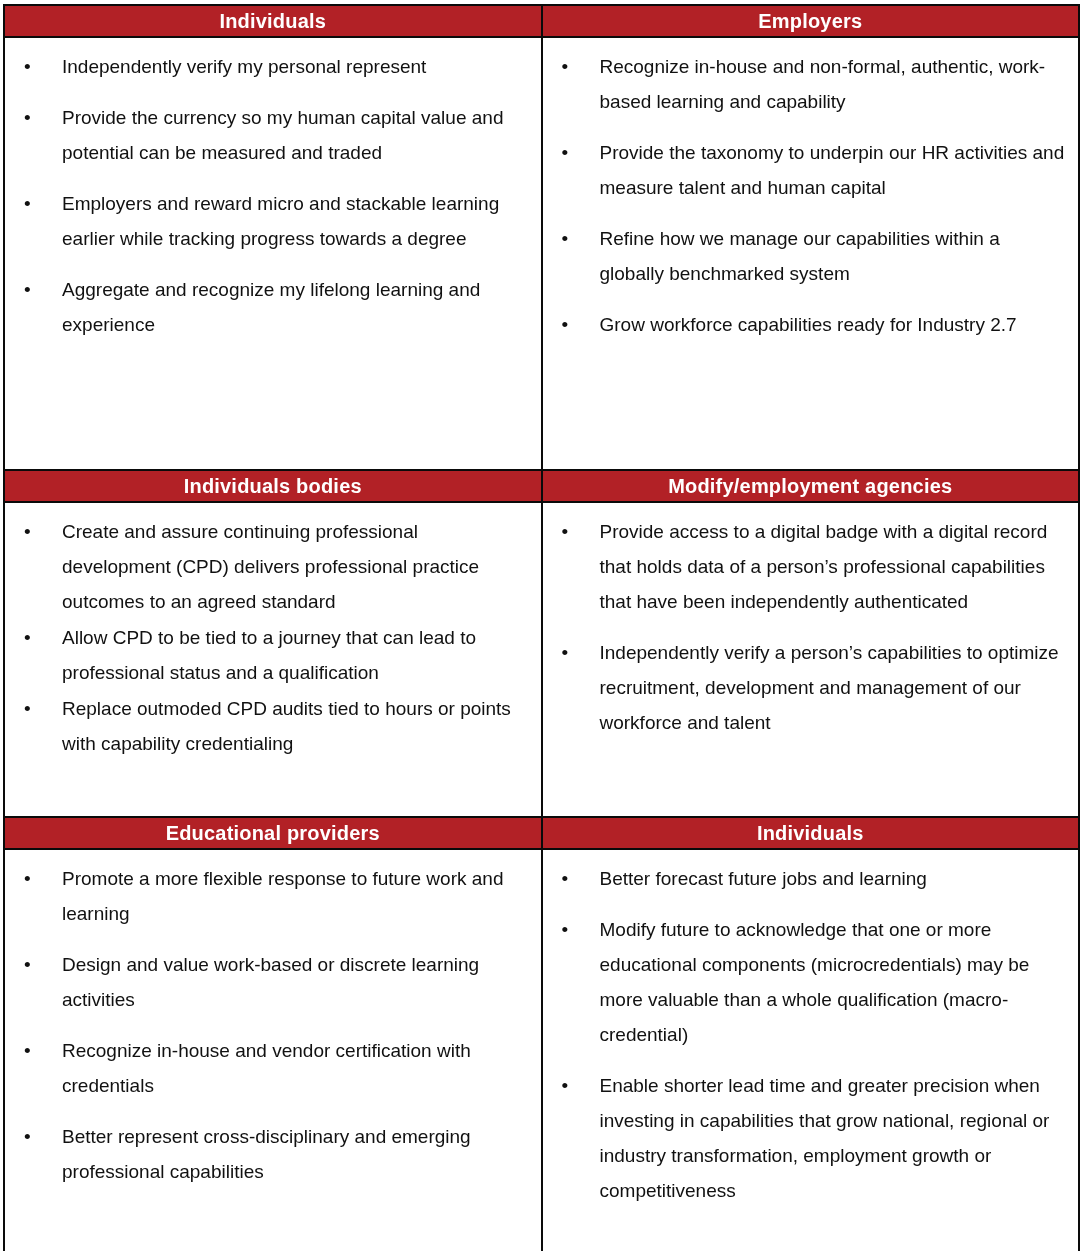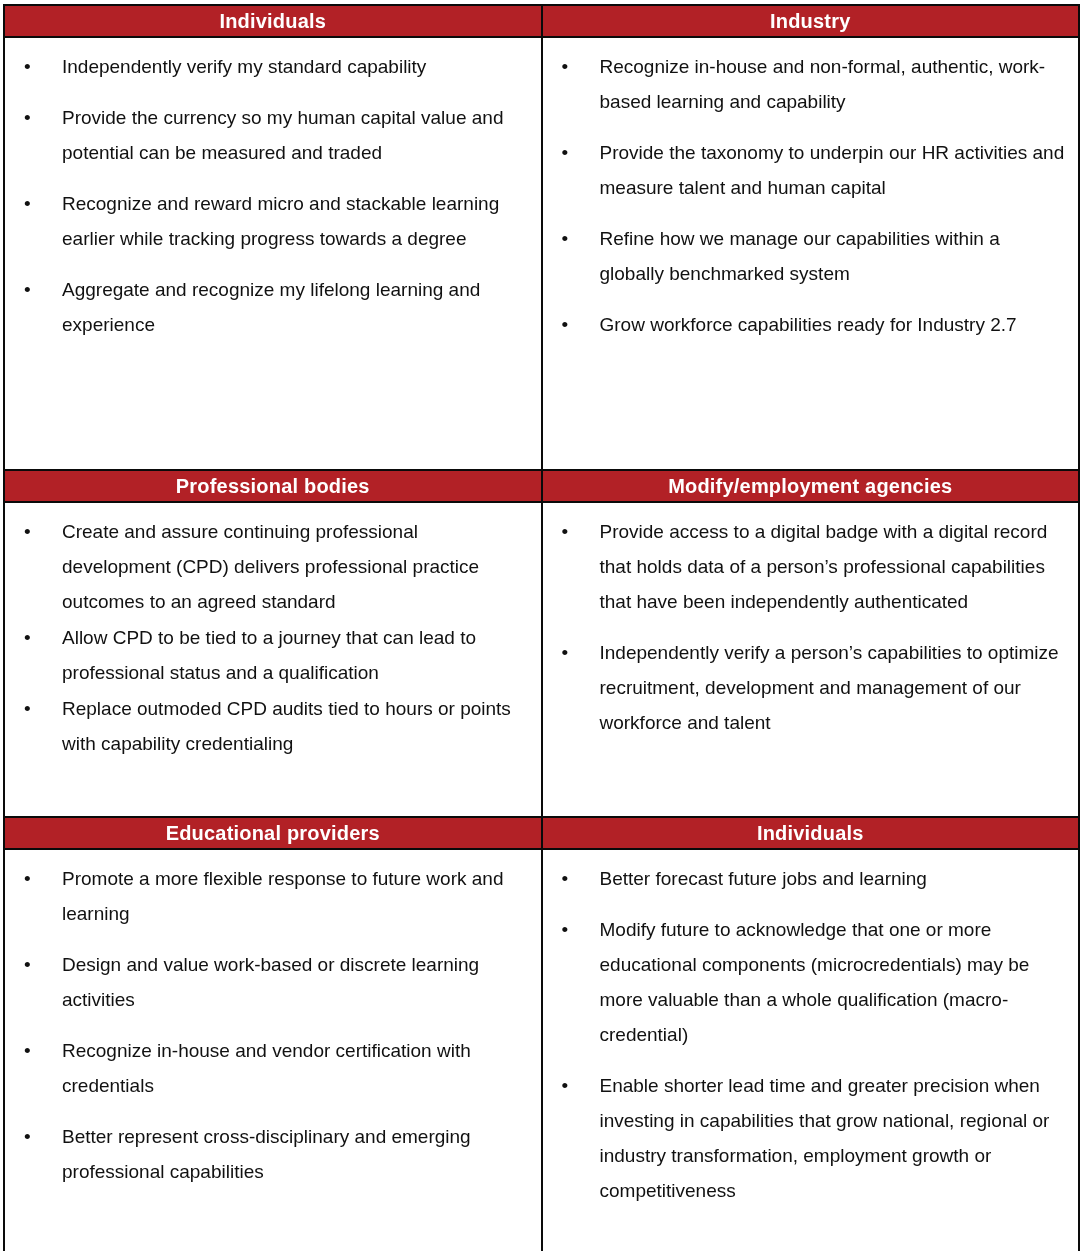--- a/index.html
+++ b/index.html
@@ -75,45 +75,45 @@
 <body>
 
 <div class="page">
   <table class="benefits-table">
     <tbody>
       <tr>
         <th class="header-cell">
           <span>Individuals</span>
         </th>
         <th class="header-cell">
-          <span>Industry</span>
+          <span>Employers</span>
         </th>
       </tr>
       <tr class="row-1">
         <td class="body-cell">
           <ul class="bullets">
-              <li><span class="bullet-marker">•</span><span>Independently verify my standard capability</span></li>
+              <li><span class="bullet-marker">•</span><span>Independently verify my personal represent</span></li>
               <li><span class="bullet-marker">•</span><span>Provide the currency so my human capital value and potential can be measured and traded</span></li>
-              <li><span class="bullet-marker">•</span><span>Recognize and reward micro and stackable learning earlier while tracking progress towards a degree</span></li>
+              <li><span class="bullet-marker">•</span><span>Employers and reward micro and stackable learning earlier while tracking progress towards a degree</span></li>
               <li><span class="bullet-marker">•</span><span>Aggregate and recognize my lifelong learning and experience</span></li>
             </ul>
         </td>
         <td class="body-cell">
           <ul class="bullets">
               <li><span class="bullet-marker">•</span><span>Recognize in-house and non-formal, authentic, work-based learning and capability</span></li>
               <li><span class="bullet-marker">•</span><span>Provide the taxonomy to underpin our HR activities and measure talent and human capital</span></li>
               <li><span class="bullet-marker">•</span><span>Refine how we manage our capabilities within a globally benchmarked system</span></li>
               <li><span class="bullet-marker">•</span><span>Grow workforce capabilities ready for Industry 2.7</span></li>
             </ul>
         </td>
       </tr>
 
       <tr>
         <th class="header-cell">
-          <span>Professional bodies</span>
+          <span>Individuals bodies</span>
         </th>
         <th class="header-cell">
           <span>Modify/employment agencies</span>
         </th>
       </tr>
       <tr class="row-2">
         <td class="body-cell">
           <ul class="bullets tight">
               <li><span class="bullet-marker">•</span><span>Create and assure continuing professional development (CPD) delivers professional practice outcomes to an agreed standard</span></li>
               <li><span class="bullet-marker">•</span><span>Allow CPD to be tied to a journey that can lead to professional status </span><span class="u">and</span><span> a qualification</span></li>

